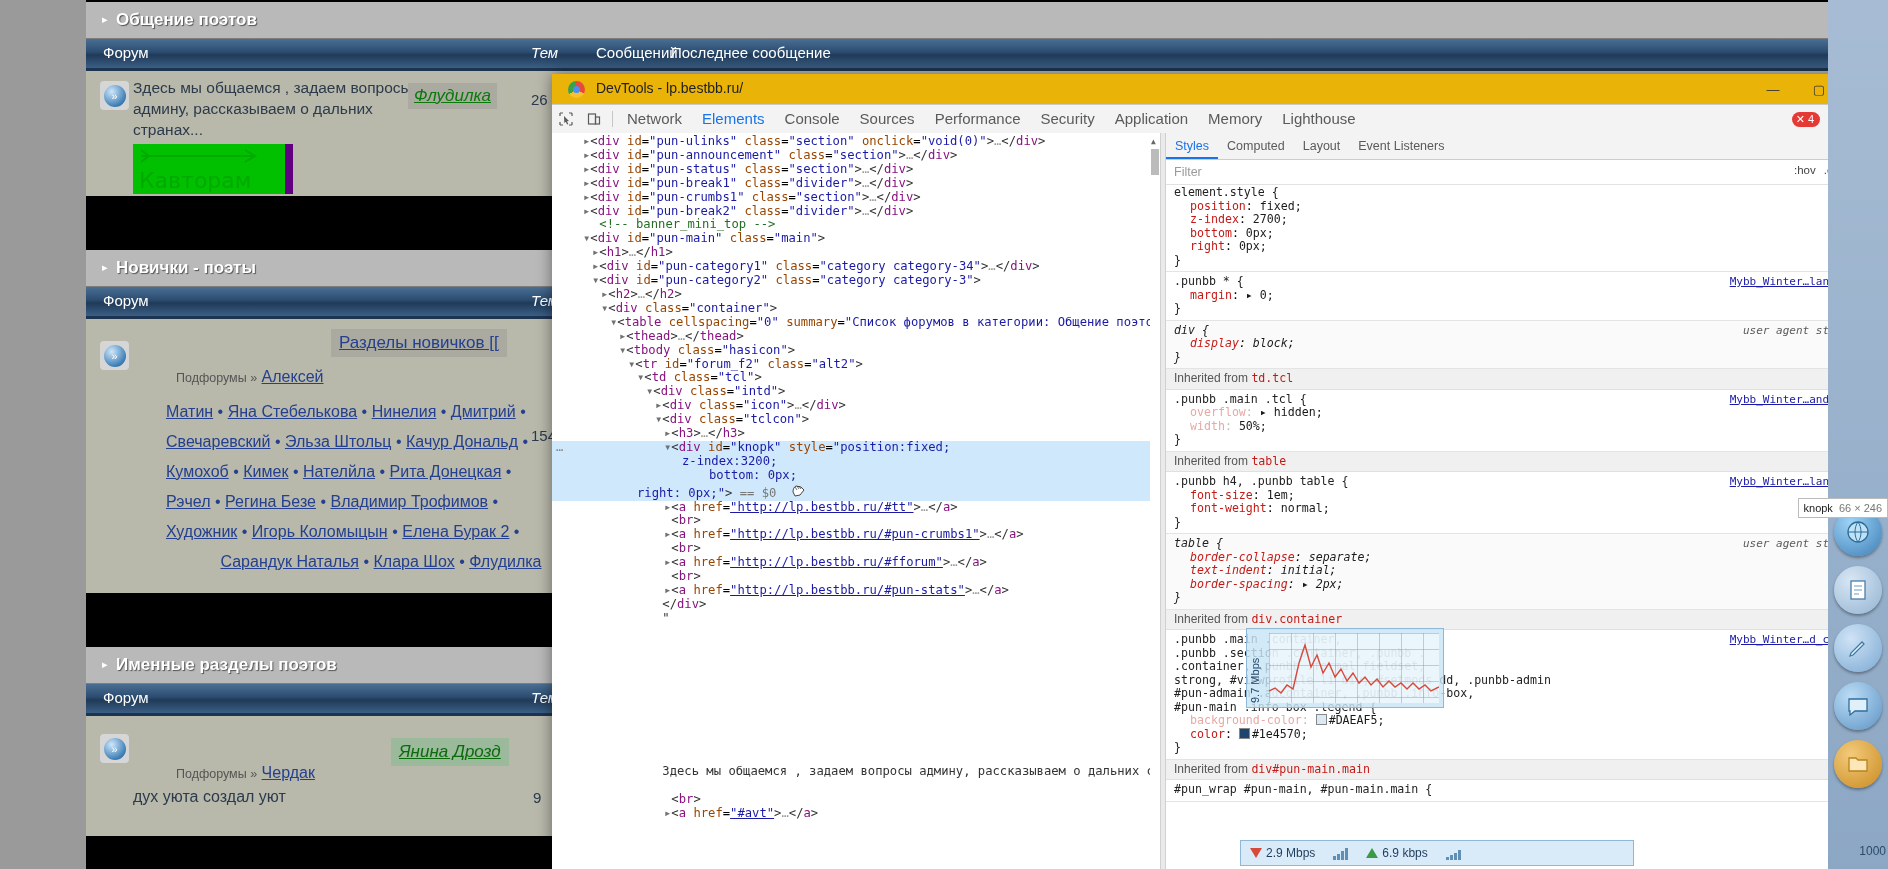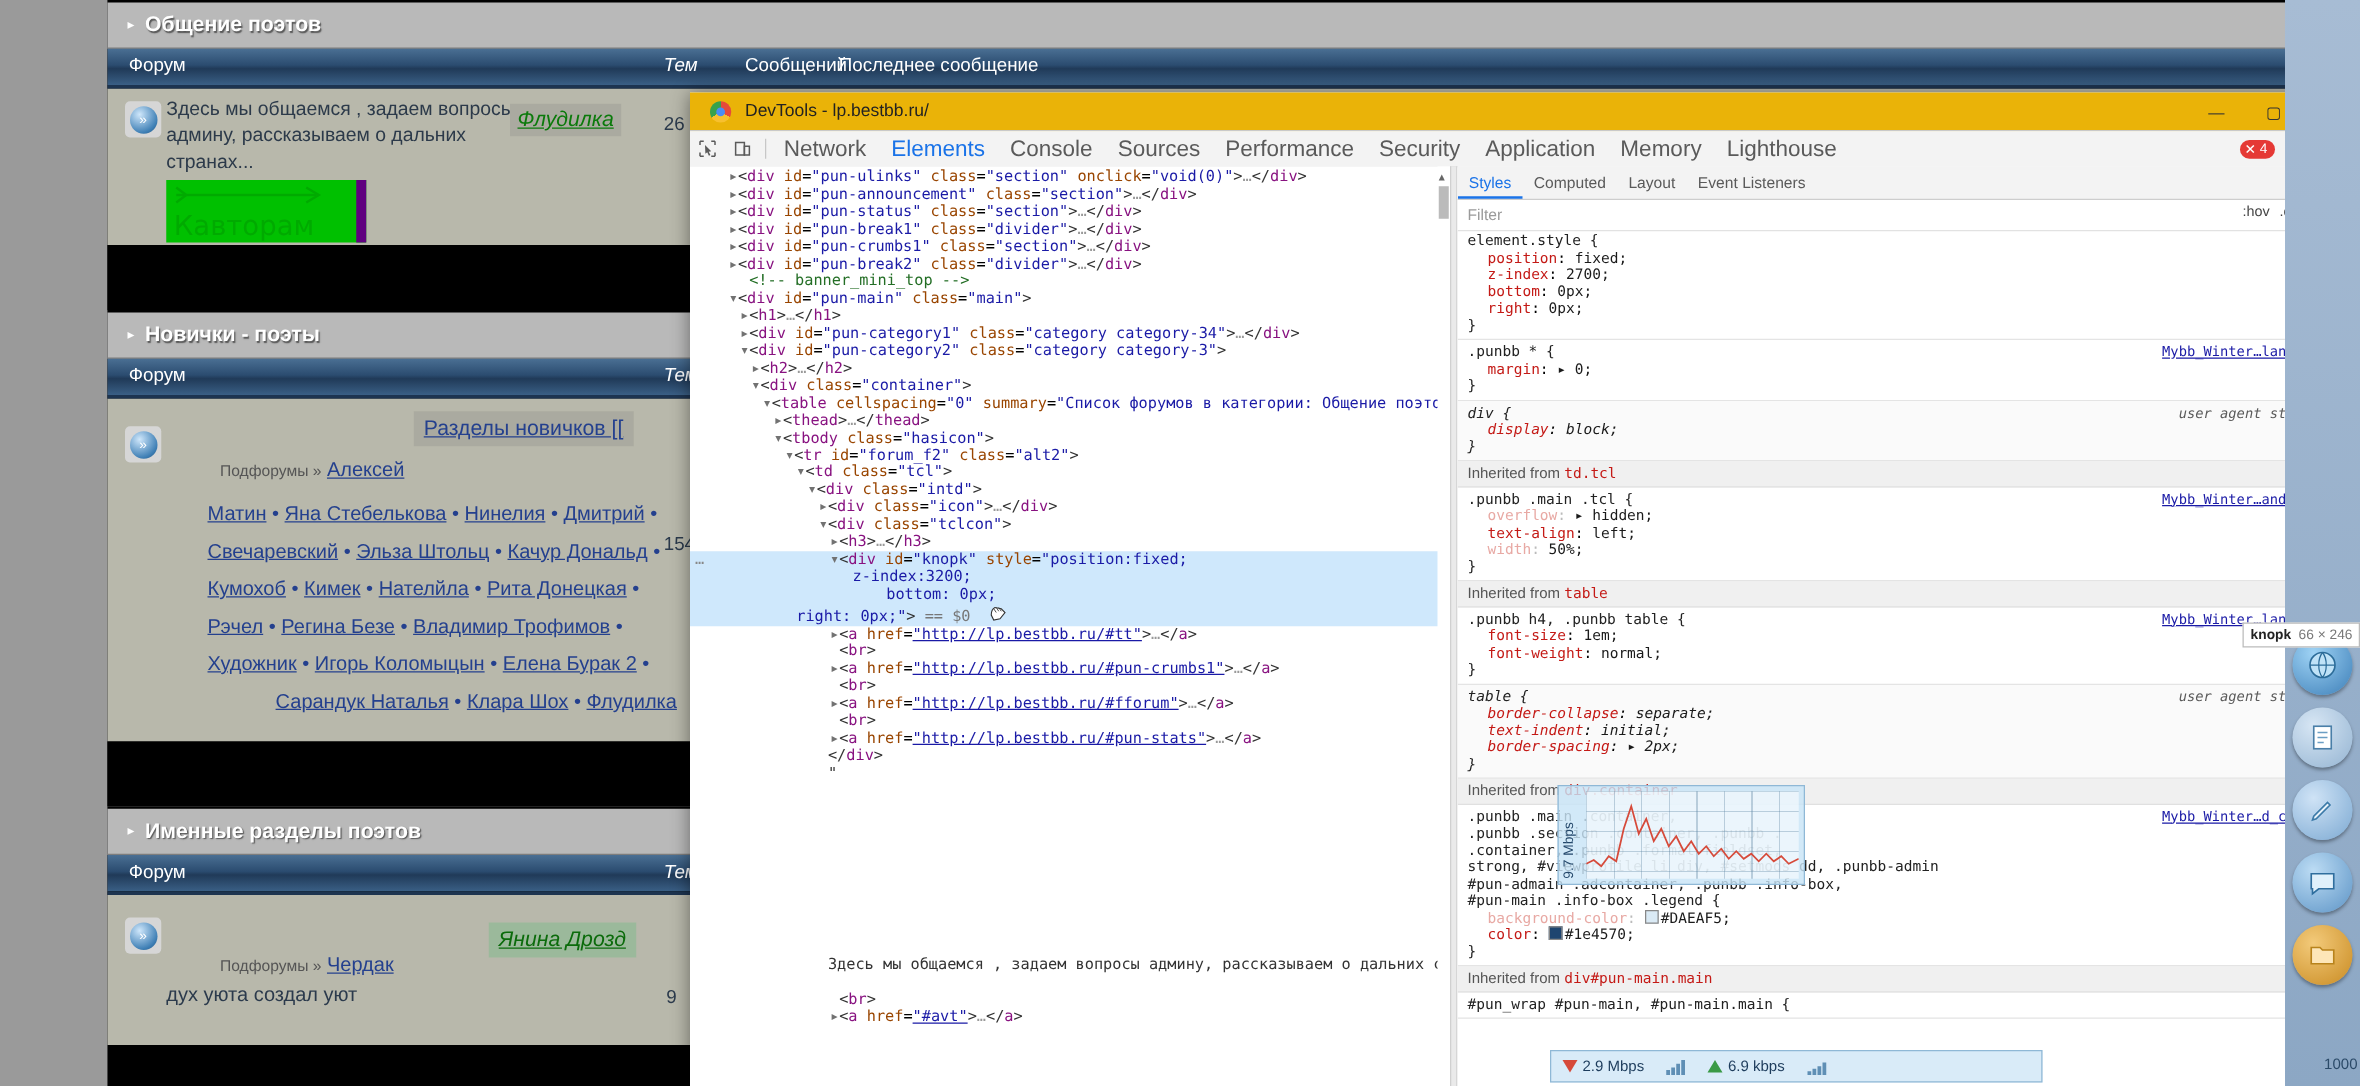--- a/index.html
+++ b/index.html
@@ -53,21 +53,21 @@
   .chrome-logo{position:absolute;left:16px;top:7px;width:17px;height:17px;border-radius:50%;
     background:conic-gradient(#e64a3b 0 33%,#f7c02f 0 66%,#38a24b 0 100%);
     display:flex;align-items:center;justify-content:center;}
   .chrome-logo i{width:7px;height:7px;border-radius:50%;background:#4a8df5;display:block;}
   .win-btns{position:absolute;right:0;top:0;height:30px;display:flex;}
   .win-btn{width:46px;height:30px;display:flex;align-items:center;justify-content:center;
     font-size:13px;color:#333;}
   .dt-toolbar{height:28px;background:#f3f3f3;border-bottom:1px solid #cdcdcd;position:relative;display:flex;align-items:center;}
   .tb-icon{width:28px;height:26px;display:flex;align-items:center;justify-content:center;}
   .tb-sep{width:1px;height:16px;background:#c7c7c7;margin:0 4px;}
-  .dt-tab{padding:16px 10px;height:28px;line-height:28px;font-size:18px;color:#5a5a5a;white-space:nowrap;}
+  .dt-tab{padding:16px 10px;height:28px;line-height:28px;font-size:15px;color:#5a5a5a;white-space:nowrap;}
   .dt-tab.active{color:#1a73e8;box-shadow:inset 0 -2px 0 #1a73e8;}
   .tb-right{position:absolute;right:4px;top:0;height:28px;display:flex;align-items:center;}
   .err-badge{background:#e53935;color:#fff;border-radius:9px;font-size:11px;padding:1px 6px 1px 4px;
     display:flex;align-items:center;gap:3px;}
   .dt-main{position:absolute;left:0;top:59px;right:0;bottom:0;display:flex;}
   .dom-pane{width:608px;position:relative;background:#fff;overflow:hidden;
     font-family:"DejaVu Sans Mono",monospace;font-size:12.2px;line-height:13.9px;}
   .dom-scroll{position:absolute;right:0;top:0;width:10px;bottom:0;background:#fff;}
   .dom-scroll .thumb{position:absolute;top:0;left:1px;width:8px;height:26px;background:#bbb;}
   .dom-scroll .up{position:absolute;top:2px;left:1px;font-size:8px;color:#666;}
@@ -107,21 +107,21 @@
   .origin{position:absolute;right:6px;top:3px;color:#5a5a5a;font-size:11px;}
   .origin.link{color:#1a1aa6;text-decoration:underline;}
   .swatch{display:inline-block;width:9px;height:9px;border:1px solid #888;vertical-align:-1px;margin-right:2px;}
   .st-scroll{position:absolute;right:0;top:50px;width:9px;bottom:0;}
   .st-scroll .thumb{position:absolute;left:1px;width:7px;background:#c4c4c4;}
 
   
   #knopk-badge{position:absolute;right:0;top:498px;height:18px;background:#fff;
     border:1px solid #bbb;font-family:"Liberation Sans",sans-serif;font-size:11px;
     display:flex;align-items:center;gap:6px;padding:0 5px;color:#222;z-index:60;}
-  #knopk-badge .nm{font-weight:bold;}
+  #knopk-badge .nm{font-weight:normal;}
   #knopk-badge .dim{color:#777;}
 
   
   #right-rail{position:absolute;right:0;top:0;width:60px;height:869px;
     background:linear-gradient(to bottom,#a7bcd4,#8ca7c4);z-index:55;}
   .rail-btn{position:absolute;right:6px;width:48px;height:48px;border-radius:50%;
     box-shadow:0 2px 3px rgba(0,0,0,.35);display:flex;align-items:center;justify-content:center;}
   .rail-1{top:508px;background:radial-gradient(circle at 35% 30%,#9fd3f5,#3d7fb8);}
   .rail-2{top:566px;background:radial-gradient(circle at 35% 30%,#d7e6f4,#94b4d2);}
   .rail-3{top:624px;background:radial-gradient(circle at 35% 30%,#cfe3f6,#7ca9d2);}
@@ -406,21 +406,20 @@
           <div class="rule ua">
             <div class="sel">div {</div>
             <div class="prop"><span class="pk">display</span>: <span class="pv">block;</span></div>
             <div class="sel">}</div>
             <div class="origin">user agent stylesheet</div>
           </div>
           <div class="inh">Inherited from <code>td.tcl</code></div>
           <div class="rule">
             <div class="sel">.punbb .main .tcl {</div>
             <div class="prop dis"><span class="pk">overflow</span>: <span class="pv">▸ hidden;</span></div>
-            <div class="prop"><span class="pk">text-align</span>: <span class="pv">left;</span></div>
             <div class="prop dis"><span class="pk">width</span>: <span class="pv">50%;</span></div>
             <div class="sel">}</div>
             <div class="origin link">Mybb_Winter…and.css:550</div>
           </div>
           <div class="inh">Inherited from <code>table</code></div>
           <div class="rule">
             <div class="sel">.punbb h4, .punbb table {</div>
             <div class="prop"><span class="pk">font-size</span>: <span class="pv">1em;</span></div>
             <div class="prop"><span class="pk">font-weight</span>: <span class="pv">normal;</span></div>
             <div class="sel">}</div>

